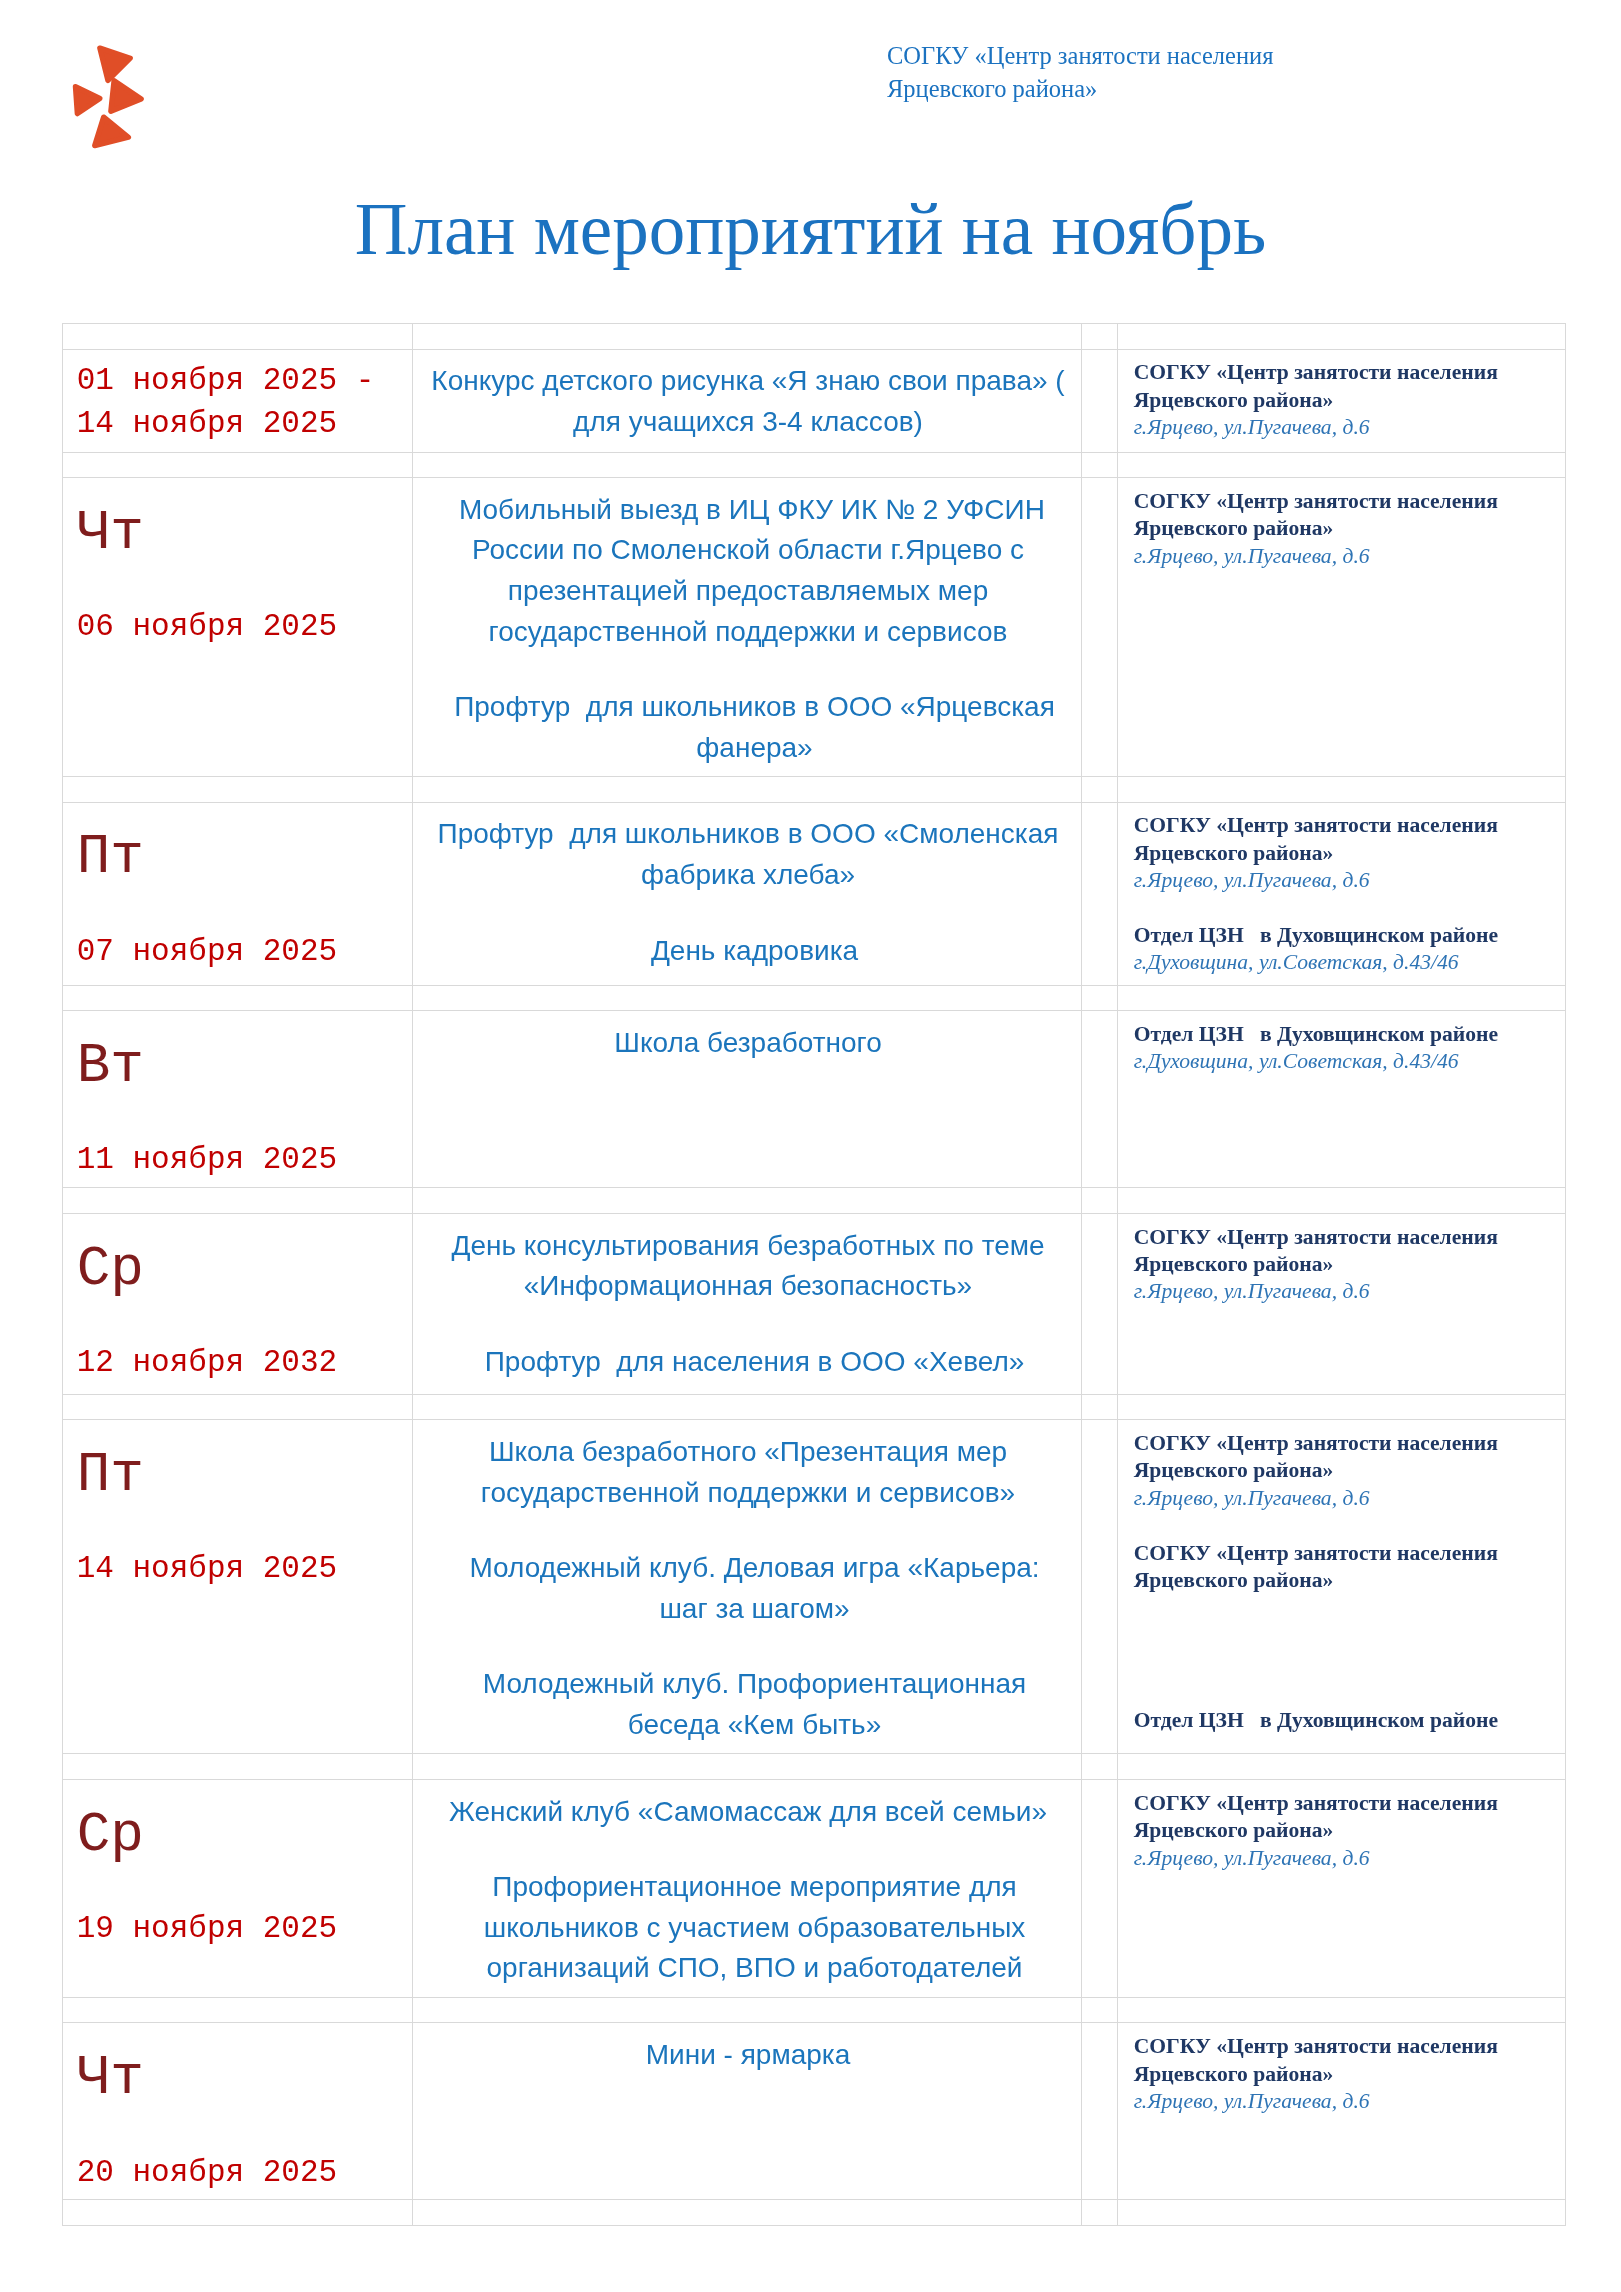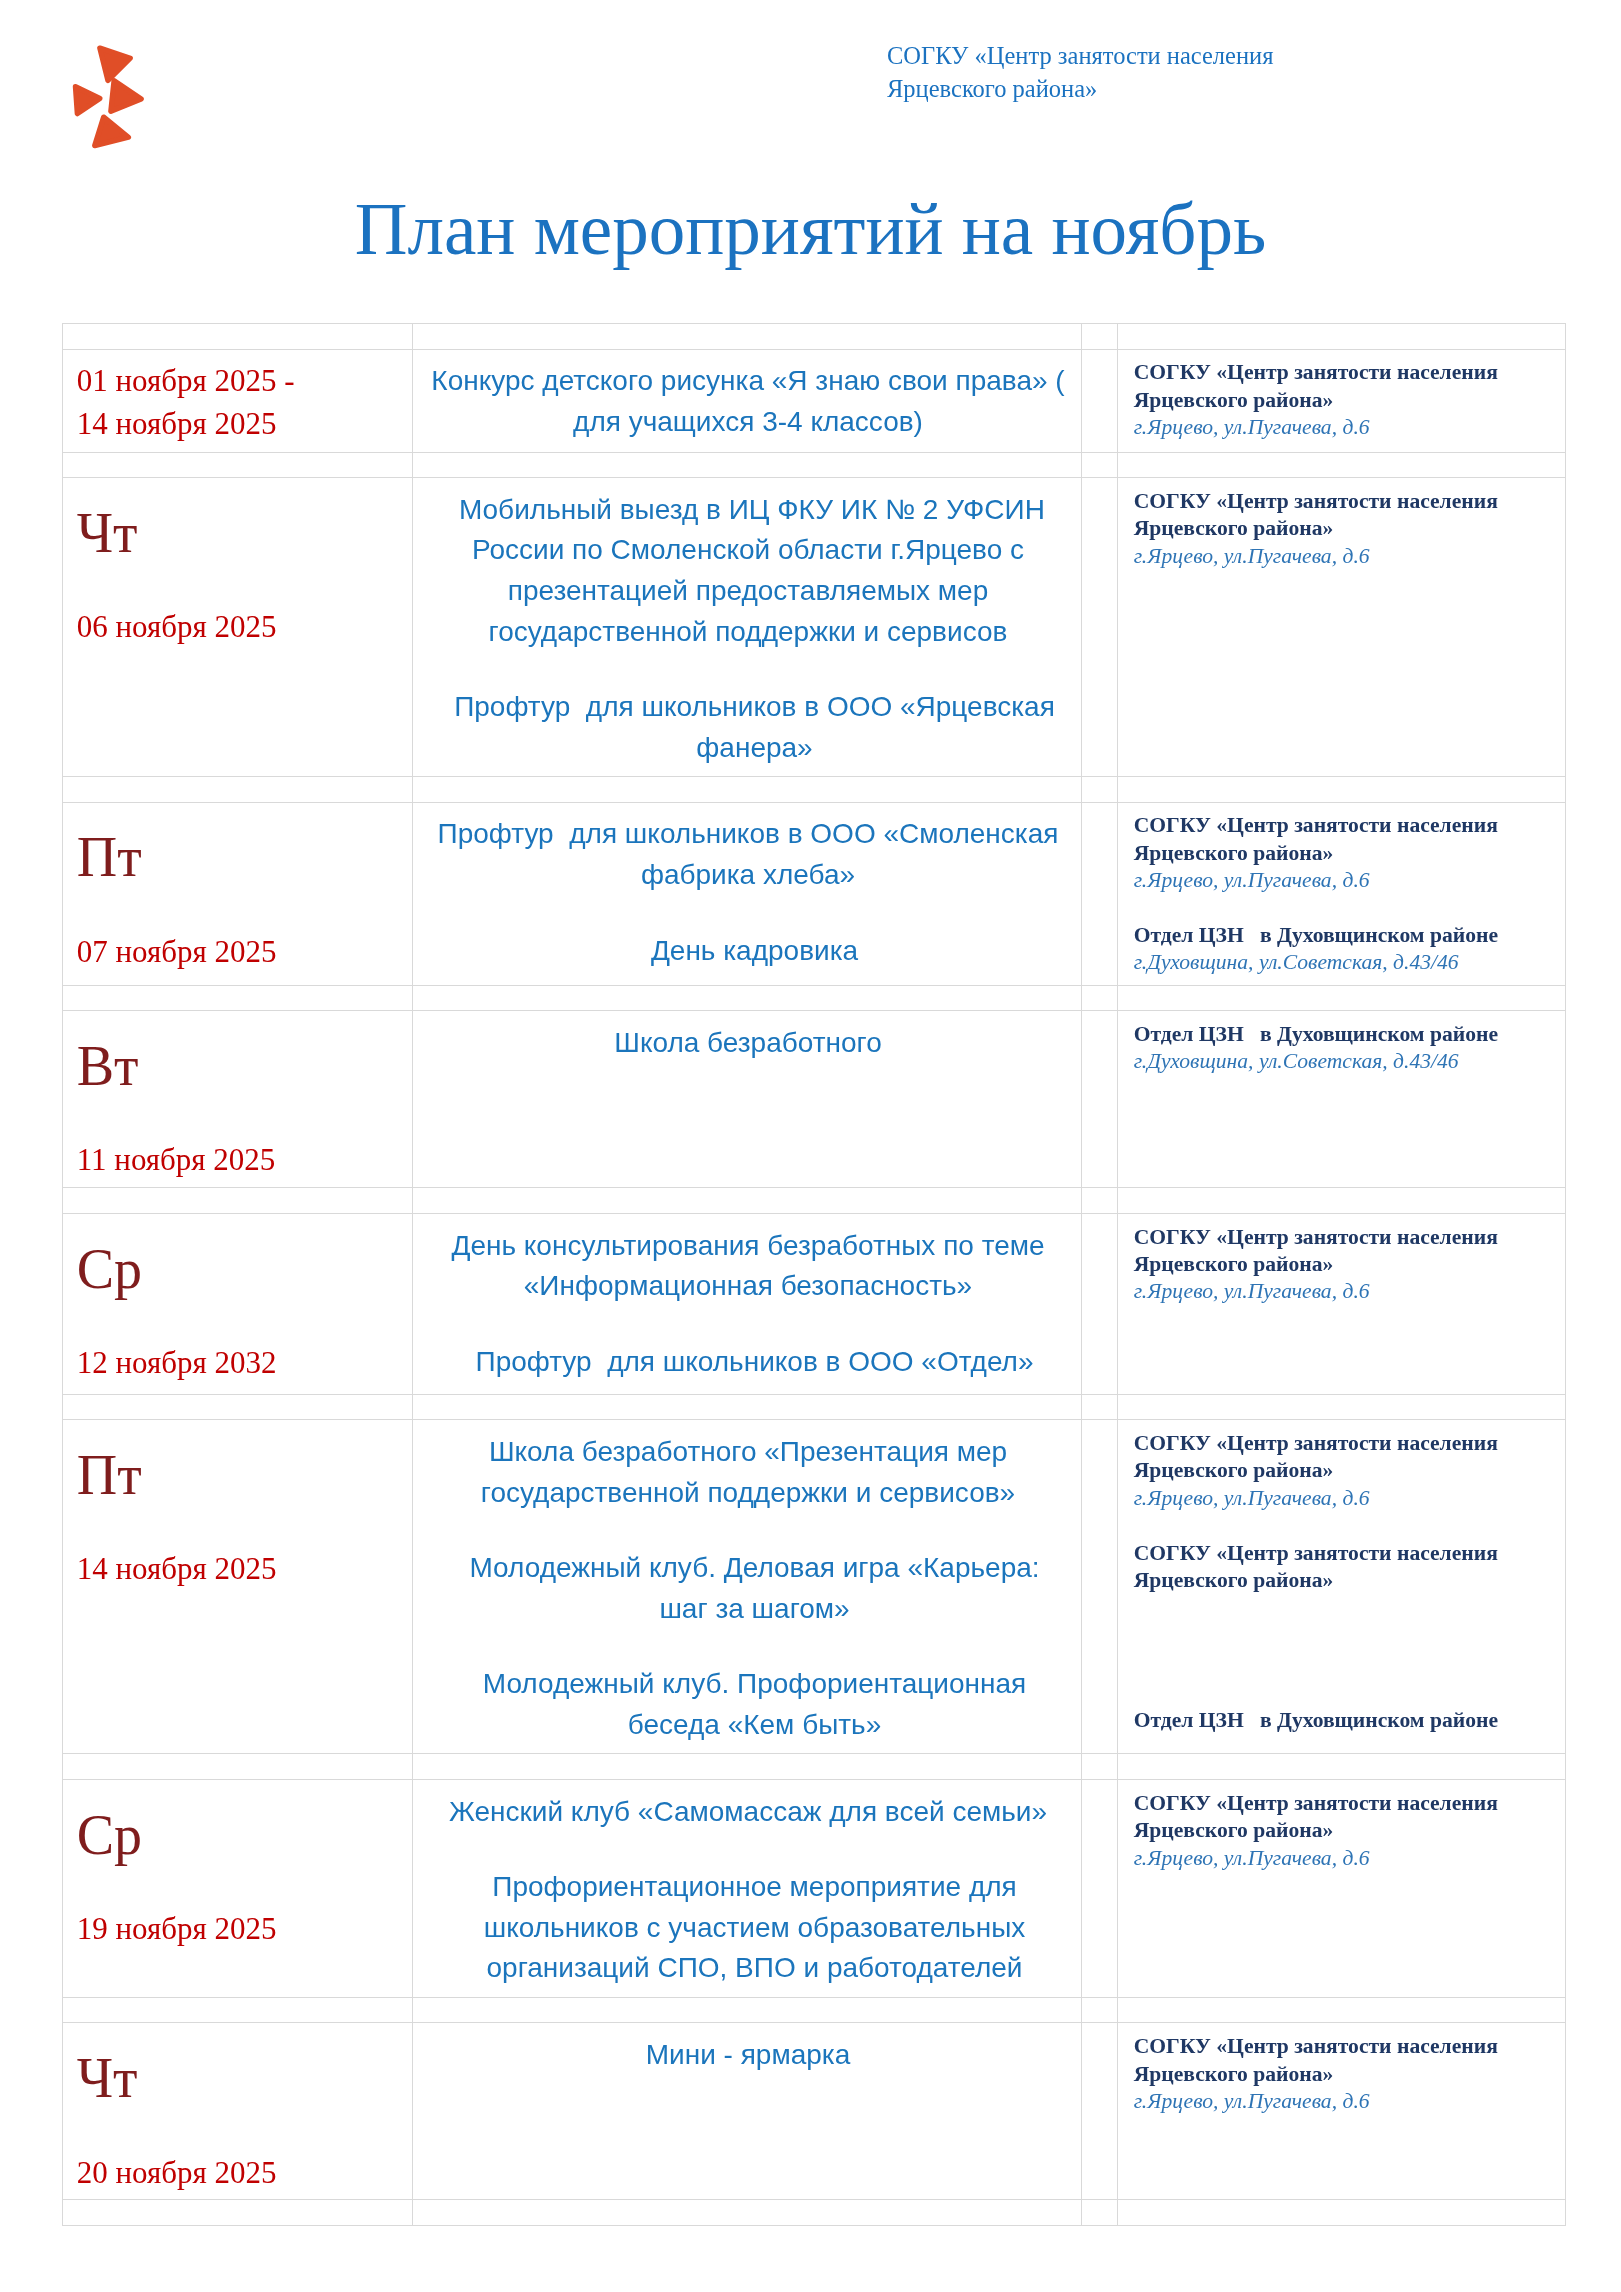--- a/index.html
+++ b/index.html
@@ -39,21 +39,21 @@
   }
   tr.hdr{height:41px;}
   .hdr-cell{
     font-size:28px;font-weight:bold;color:#1b72c0;
     padding:3.9px 0 0 15.7px !important;
     white-space:nowrap;
   }
   tr.spacer{height:25.5px;}
   .r-h1{height:103px}.r-h2{height:294px}.r-h3{height:181px}.r-h4{height:167px}
   .r-h5{height:181px}.r-h6{height:323px}.r-h7{height:201px}.r-h8{height:167px}
-  .date-cell{padding:9.8px 5.9px 5.9px 13.7px !important;}
+  .date-cell{padding:9.8px 5.9px 5.9px 13.7px !important;font-family:Liberation Mono, monospace;}
   .day-abbr{font-size:56px;line-height:90px;color:#7f1d1d;display:block;}
   .date-line{font-size:31px;line-height:43px;color:#c00000;white-space:nowrap;}
   .day-abbr + .date-line{margin-top:27.4px;}
   .event-cell{padding:11.8px 13.7px 7.8px 15.7px !important;text-align:center;}
   .event{
     font-family:"Liberation Sans","DejaVu Sans",sans-serif;
     font-size:28px;line-height:1.45;color:#1b75bc;
     margin:0;white-space:pre-wrap;
   }
   .event + .event{margin-top:35px;margin-left:13px;}
@@ -198,21 +198,21 @@
         <td></td>
   </tr>
 
   <tr class="r-h5">
     <td class="date-cell">
       <span class="day-abbr">Ср</span>
       <div class="date-line">12 ноября 2032</div>
     </td>
     <td class="event-cell">
       <p class="event">День консультирования безработных по теме «Информационная безопасность»</p>
-      <p class="event">Профтур  для школьников в ООО «Отдел»</p>
+      <p class="event">Профтур  для населения в ООО «Хевел»</p>
     </td>
     <td></td>
     <td class="place-cell">
       <div class="place-block">
         <div class="place-name">СОГКУ «Центр занятости населения Ярцевского района»</div>
         <div class="place-addr">г.Ярцево, ул.Пугачева, д.6</div>
       </div>
     </td>
   </tr>
   <tr class="spacer">

